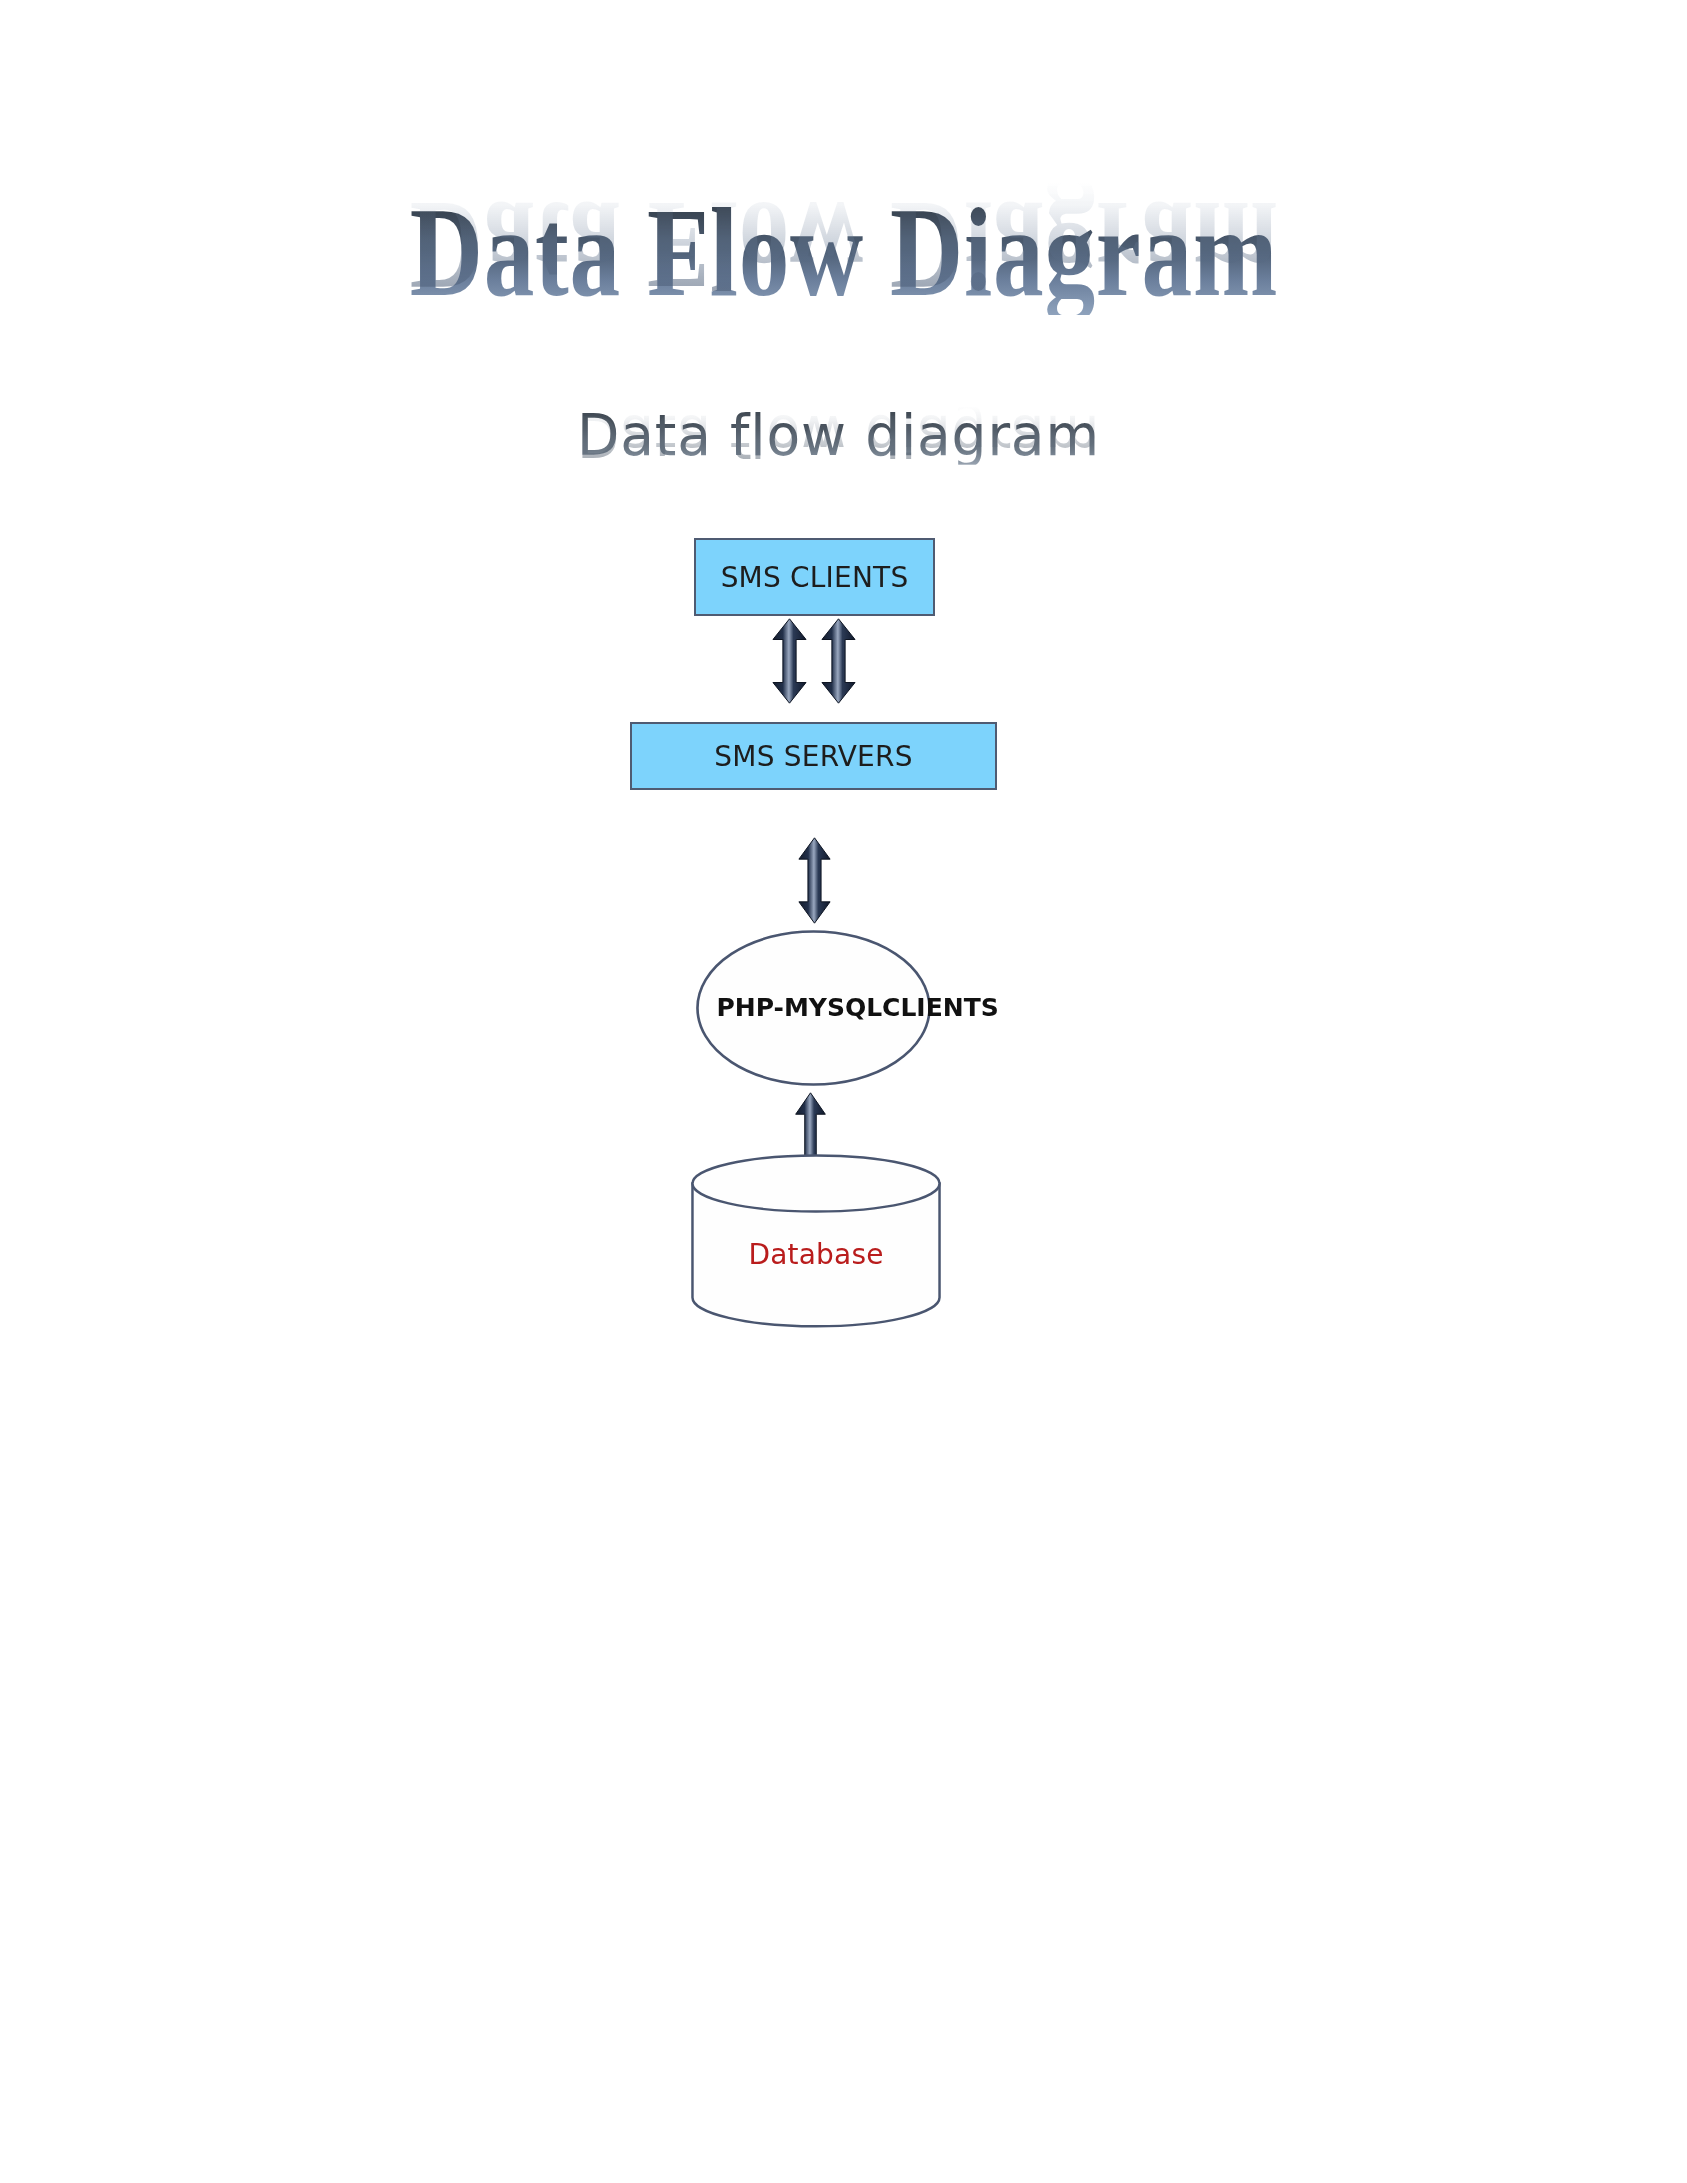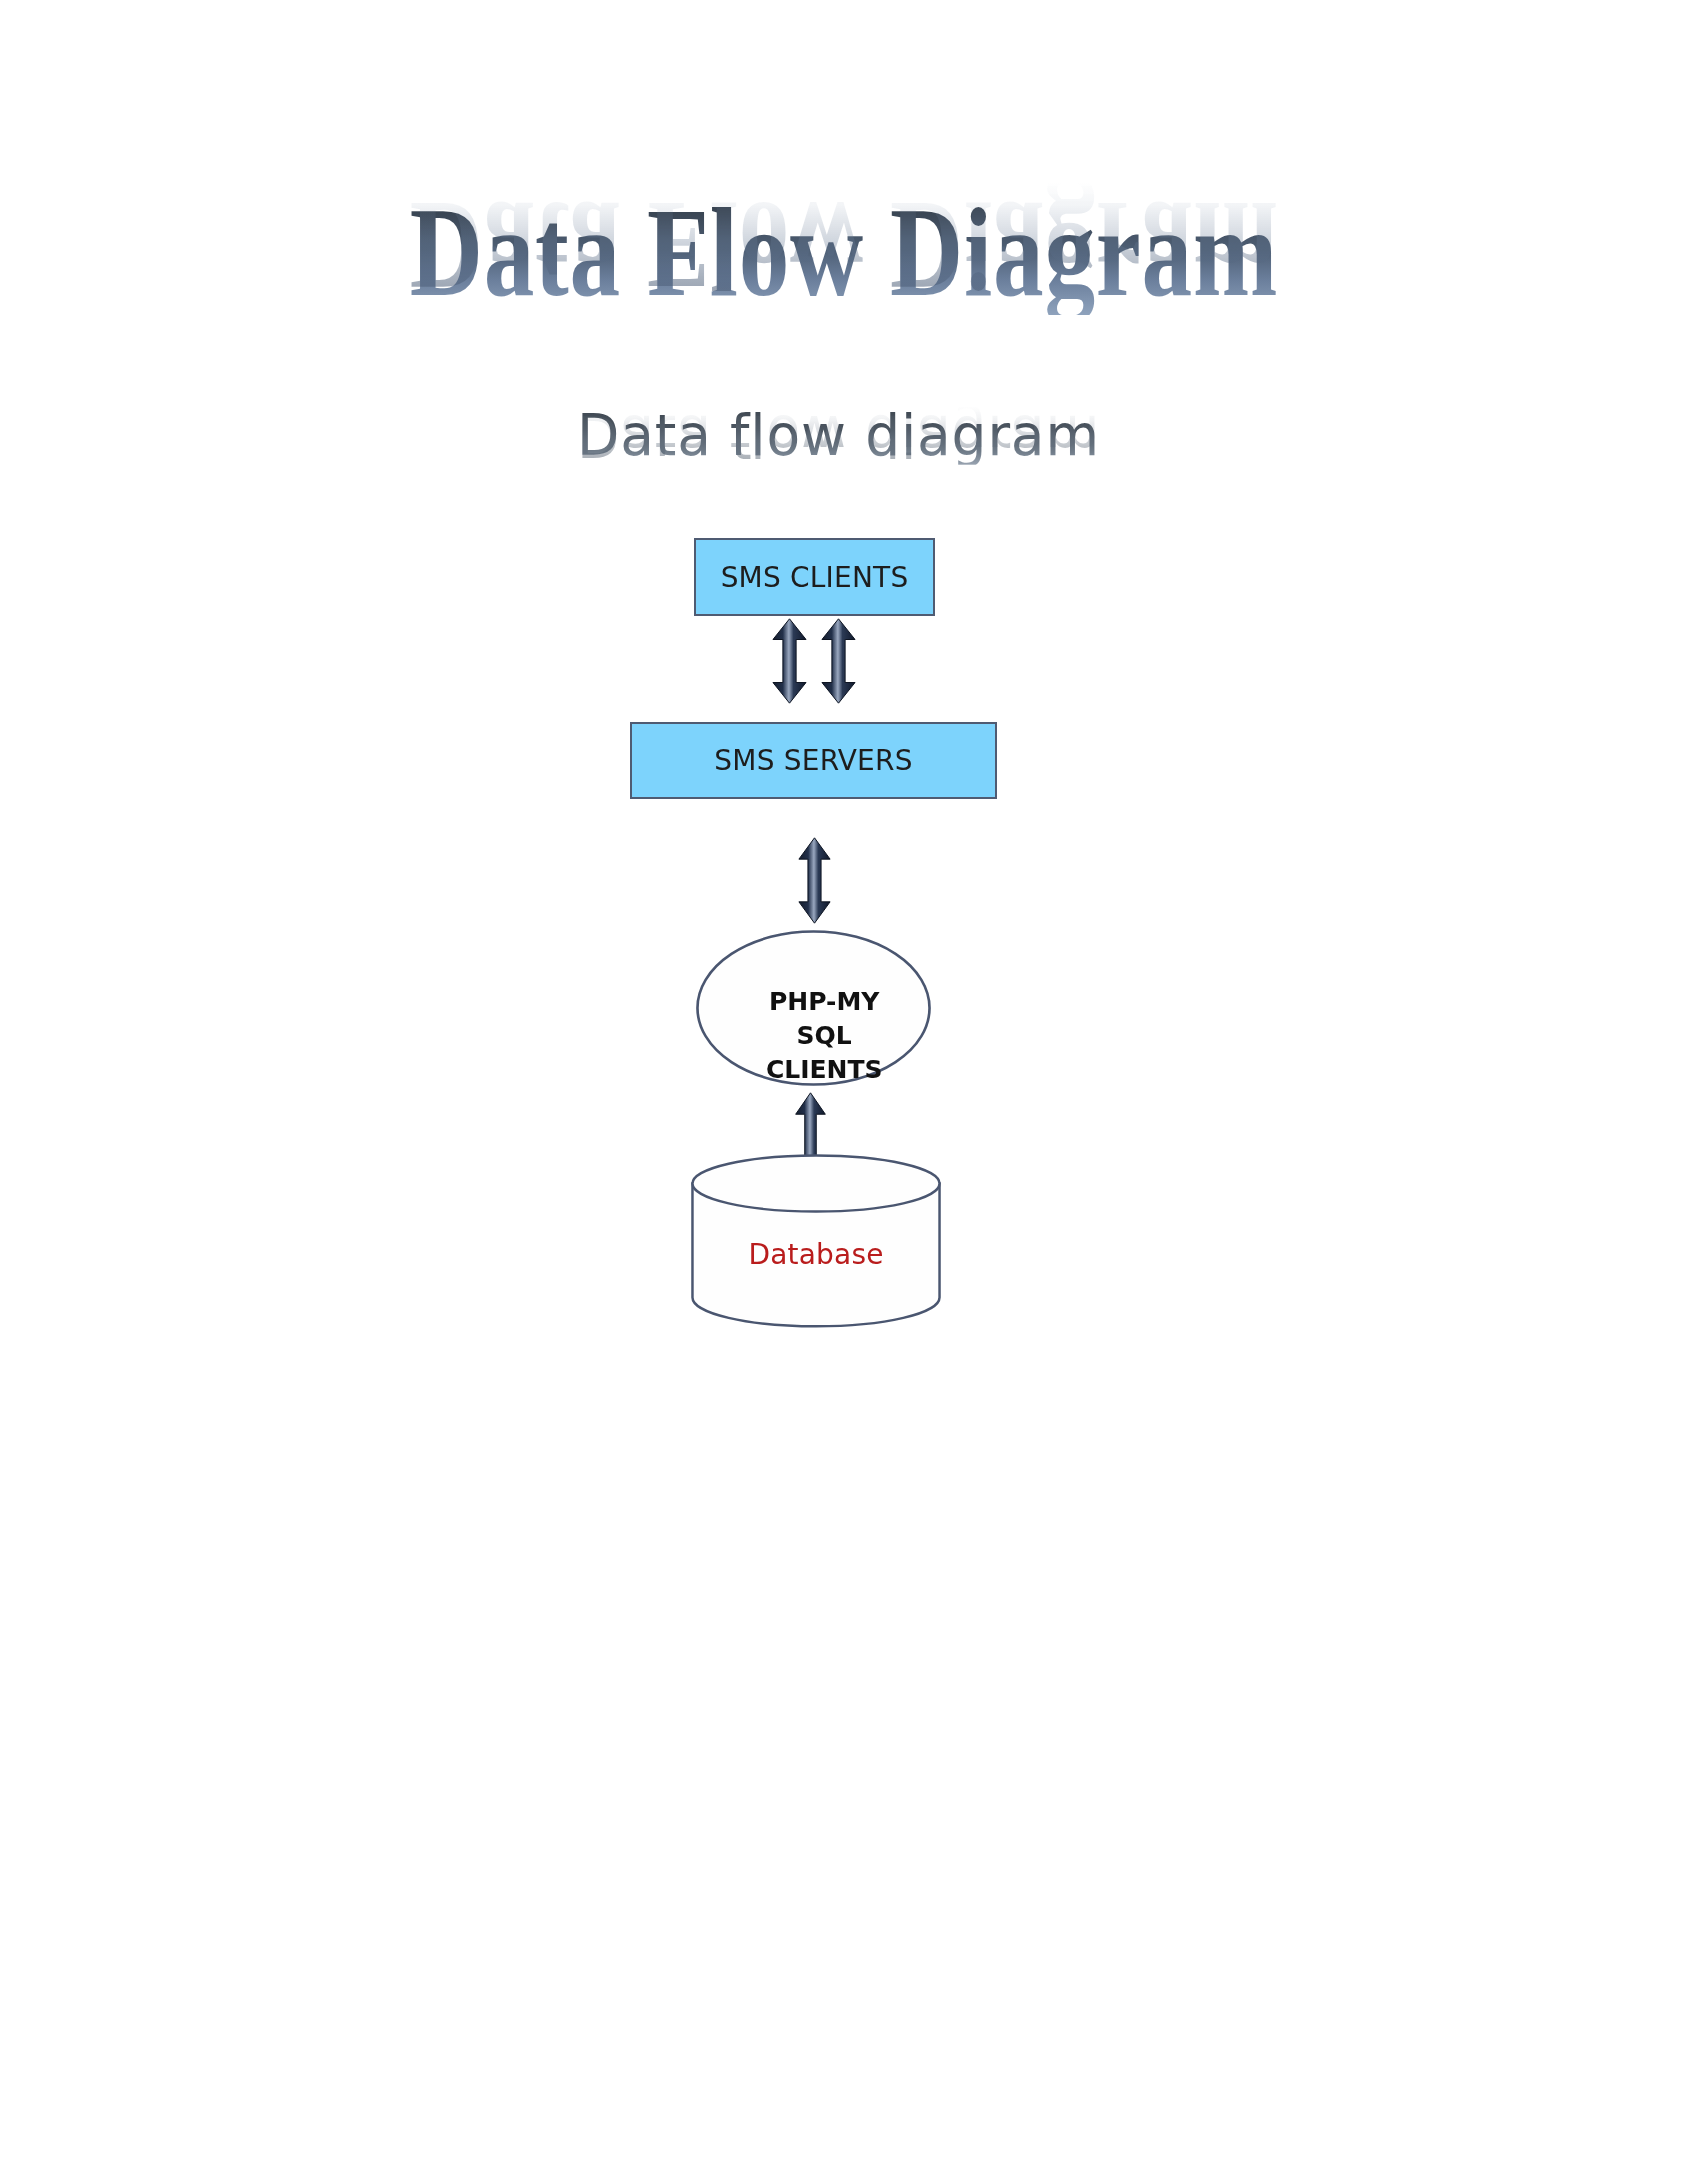--- a/index.html
+++ b/index.html
@@ -161,21 +161,21 @@
   #node-sms-clients {
     left: 694px;
     top: 538px;
     width: 241px;
     height: 78px;
   }
   #node-sms-servers {
     left: 630px;
     top: 722px;
     width: 367px;
-    height: 77px;
+    height: 68px;
   }
 
   
   #node-bridge {
     position: absolute;
     left: 695px;
     top: 929px;
     width: 237px;
     height: 158px;
   }
@@ -185,23 +185,23 @@
     width: 100%;
     height: 100%;
   }
   #node-bridge .bridge-text {
     position: absolute;
     left: 0;
     top: 0;
     width: 100%;
     height: 100%;
     display: flex;
-    flex-direction: column;
+    flex-direction: row;
     align-items: center;
-    justify-content: flex-end;
+    justify-content: space-between;
     padding-left: 21.4px;
     box-sizing: border-box;
   }
   #node-bridge .bridge-text span {
     font-family: "DejaVu Sans", "Liberation Sans", sans-serif;
     font-weight: bold;
     font-size: 25px;
     color: #111111;
     line-height: 1.36;
     white-space: nowrap;

